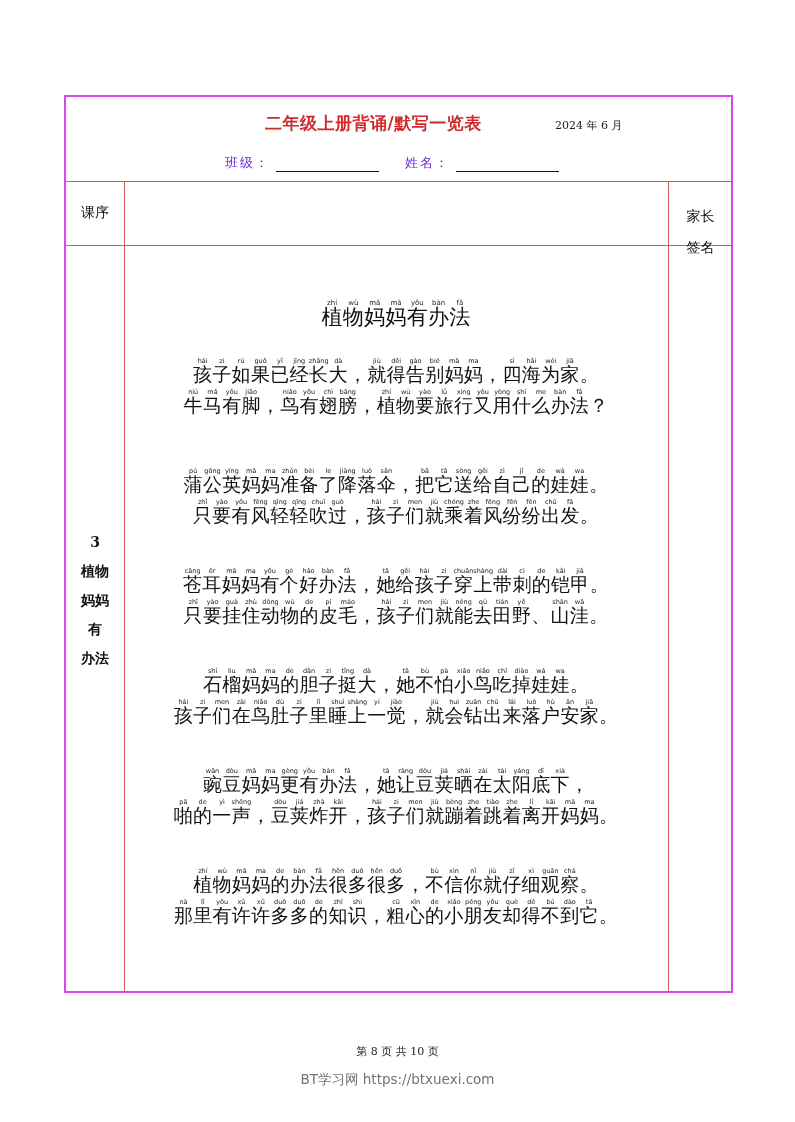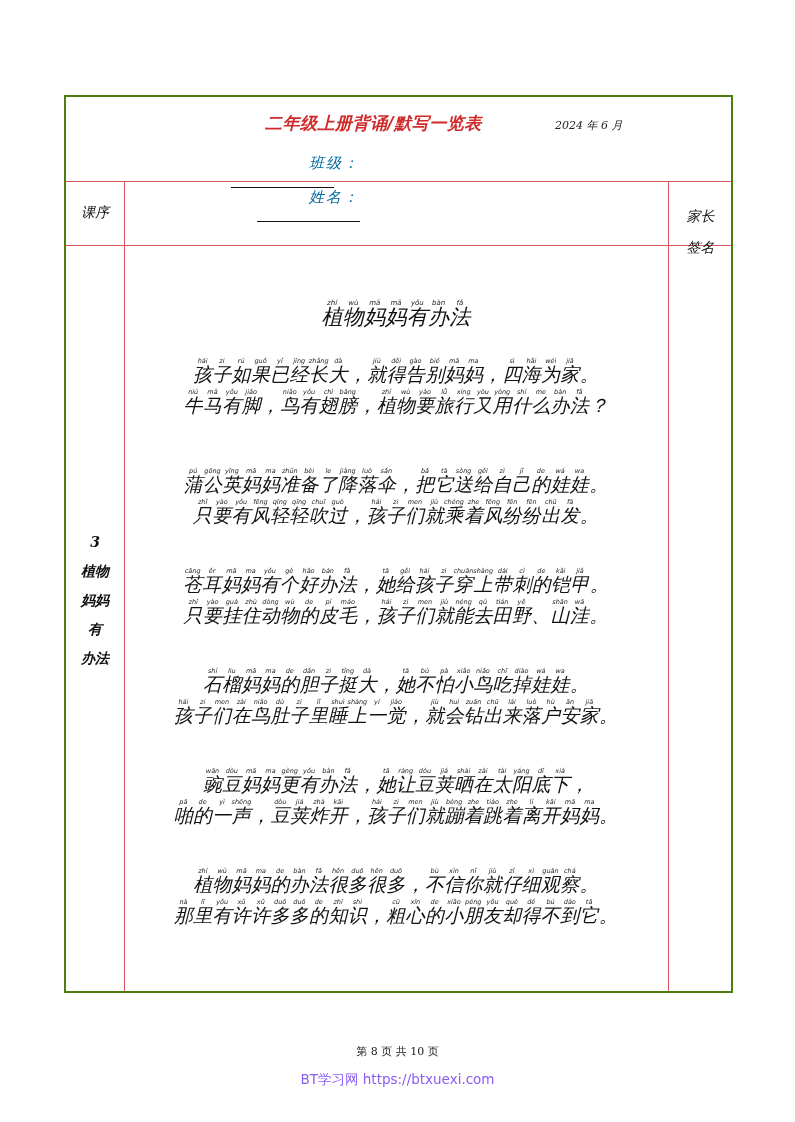--- a/index.html
+++ b/index.html
@@ -1,28 +1,28 @@
 <!DOCTYPE html>
 <html><head>
 <meta charset="utf-8">
 <style>
   html, body { margin: 0; padding: 0; background: #ffffff; }
   body { width: 795px; height: 1122px; position: relative; overflow: hidden;
          font-family: "DejaVu Serif", "Liberation Serif", serif; color: #111; }
 
   .sheet { position: absolute; left: 64px; top: 95px; width: 669px; height: 898px;
-           border: 2px solid #4d7c0f; box-sizing: border-box; font-style: italic; }
+           border: 2px solid #d946ef; box-sizing: border-box; }
 
   
   .hdr { position: absolute; left: 0; top: 0; width: 100%; height: 84px;
          border-bottom: 1px solid #d7585c; }
   .title { position: absolute; left: 199px; top: 15px; font-size: 17px; font-weight: bold;
            color: #d02a2a; font-family: "DejaVu Sans", sans-serif; letter-spacing: 0.5px; }
   .date { position: absolute; left: 489px; top: 21px; font-size: 11px; color: #222; }
-  .fields { position: absolute; left: 159px; top: 57px; font-size: 15px; color: #0369a1; display: flex; align-items: flex-end; flex-direction: column; }
+  .fields { position: absolute; left: 159px; top: 57px; font-size: 13px; color: #6d28d9; display: flex; align-items: flex-end; }
   .fields .lbl { letter-spacing: 2px; }
   .fields .line { display: inline-block; width: 103px; border-bottom: 1.5px solid #111; height: 14px; margin: 0 26px 0 6px; }
   .fields .line.n2 { width: 103px; margin-right: 0; }
 
   
   .colrow { position: absolute; left: 0; top: 84px; width: 100%; height: 64px;
             border-bottom: 1px solid #d7585c; }
   .vline { position: absolute; top: 84px; bottom: 0; width: 0; border-left: 1px solid #d7585c; }
   .v1 { left: 58px; } .v2 { left: 602px; }
 
@@ -43,21 +43,21 @@
   .ptitle { position: absolute; left: 0; width: 100%; top: 54px; text-align: center; }
   .stanza { position: absolute; left: 0; width: 100%; text-align: center; }
   .line-ruby { display: block; font-size: 19px; letter-spacing: 0.3px; line-height: 1; margin-bottom: 5px; white-space: nowrap; }
   ruby { ruby-position: over; }
   rt { font-family: "DejaVu Sans", sans-serif; font-size: 6.5px; color: #222; letter-spacing: 0; }
   .ptitle .line-ruby { font-size: 21px; }
   .ptitle rt { font-size: 7px; }
 
   .footer { position: absolute; left: 0; width: 795px; top: 1044px; text-align: center; font-size: 11px; color: #222; }
   .wm { position: absolute; left: 0; width: 795px; top: 1071px; text-align: center;
-        font-family: "DejaVu Sans", sans-serif; font-size: 13.5px; color: #8b5cf6; }
+        font-family: "DejaVu Sans", sans-serif; font-size: 13.5px; color: #737373; }
 </style>
 </head>
 <body>
 
 <div class="sheet">
   <div class="hdr">
     <div class="title">二年级上册背诵/默写一览表</div>
     <div class="date">2024 年 6 月</div>
     <div class="fields">
       <span class="lbl">班级：</span>

